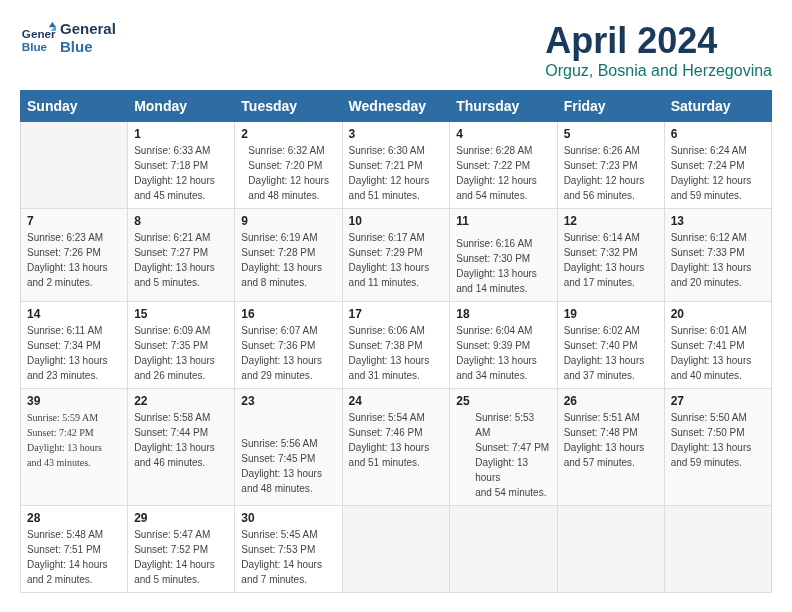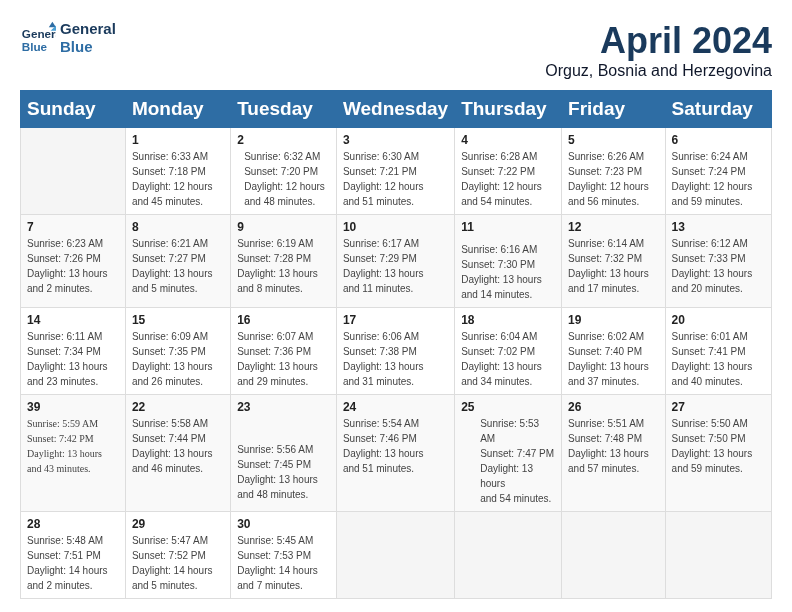--- a/index.html
+++ b/index.html
@@ -19,41 +19,40 @@
     .logo {
       display: flex;
       align-items: center;
       gap: 4px;
     }
     .logo-icon {
       width: 36px;
       height: 36px;
     }
     .title-block {
-      text-align: right;
     }
     .month-title {
       font-size: 36px;
       font-weight: bold;
       color: #1a3a5c;
     }
     .subtitle {
       font-size: 16px;
-      color: #0f172a;
+      color: #0f766e;
       font-weight: normal;
     }
     .calendar {
       width: 100%;
       border-collapse: collapse;
       border: 1px solid #ccc;
     }
     .calendar th {
       background-color: #2e6da4;
       color: #fff;
-      font-size: 19px;
+      font-size: 14px;
       font-weight: bold;
       padding: 7px 6px;
       text-align: left;
       border: 1px solid #2e6da4;
     }
     .calendar td {
       vertical-align: top;
       padding: 5px 6px;
       border: 1px solid #ddd;
       font-size: 10.5px;
@@ -237,21 +236,21 @@
         <td>
           <span class="day-number">17</span>
           <div class="day-info" style="white-space: pre-line;">Sunrise: 6:06 AM
 Sunset: 7:38 PM
 Daylight: 13 hours
 and 31 minutes.</div>
         </td>
         <td>
           <span class="day-number">18</span>
           <div class="day-info" style="white-space: pre-line;">Sunrise: 6:04 AM
-Sunset: 7:02 PM
+Sunset: 9:39 PM
 Daylight: 13 hours
 and 34 minutes.</div>
         </td>
         <td>
           <span class="day-number">19</span>
           <div class="day-info" style="white-space: pre-line;">Sunrise: 6:02 AM
 Sunset: 7:40 PM
 Daylight: 13 hours
 and 37 minutes.</div>
         </td>

